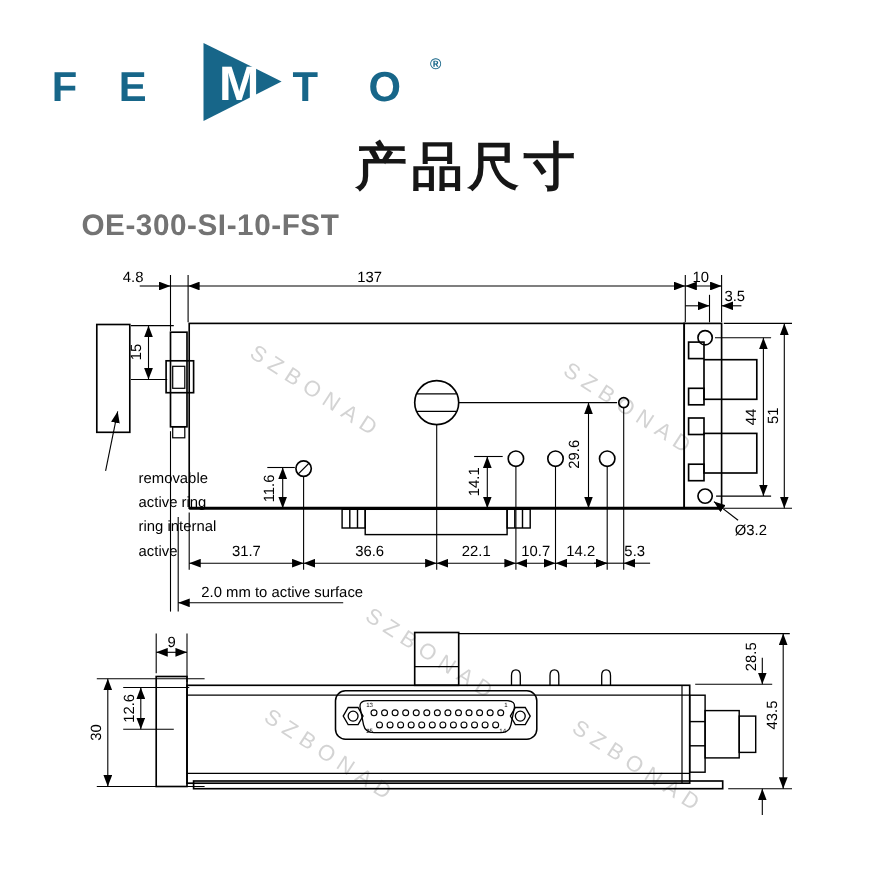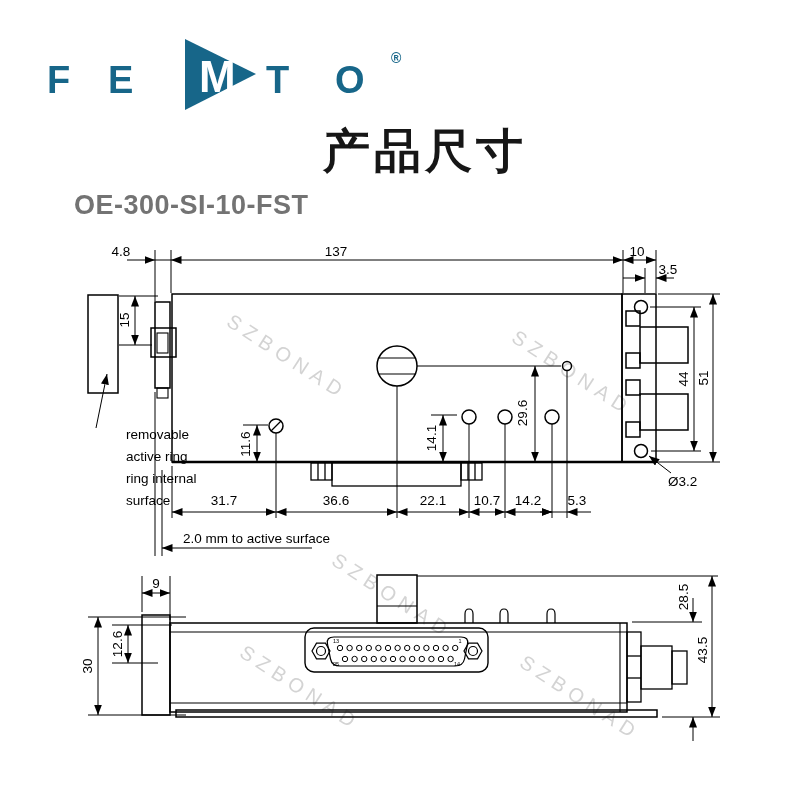--- a/index.html
+++ b/index.html
@@ -46,21 +46,21 @@
     <span class="logo-reg">®</span>
   </div>
 
   <div class="page-title">产品尺寸</div>
   <div class="model-no">OE-300-SI-10-FST</div>
 
   <div class="coupler-note">
     <span style="display:block">removable</span>
     <span style="display:block">active ring</span>
     <span style="display:block">ring internal</span>
-    <span style="display:block">surface</span>
+    <span style="display:block">active</span>
   </div>
 
   <svg class="drawing" width="800" height="800" viewBox="0 0 800 800">
     <defs>
       <marker id="arr" markerUnits="userSpaceOnUse" markerWidth="11" markerHeight="8" refX="10.5" refY="4" orient="auto-start-reverse">
         <path d="M0,0 L10.5,4 L0,8 Z" fill="#000"></path>
       </marker>
     </defs>
 
     <g stroke="#000" fill="none" stroke-width="1.5">

